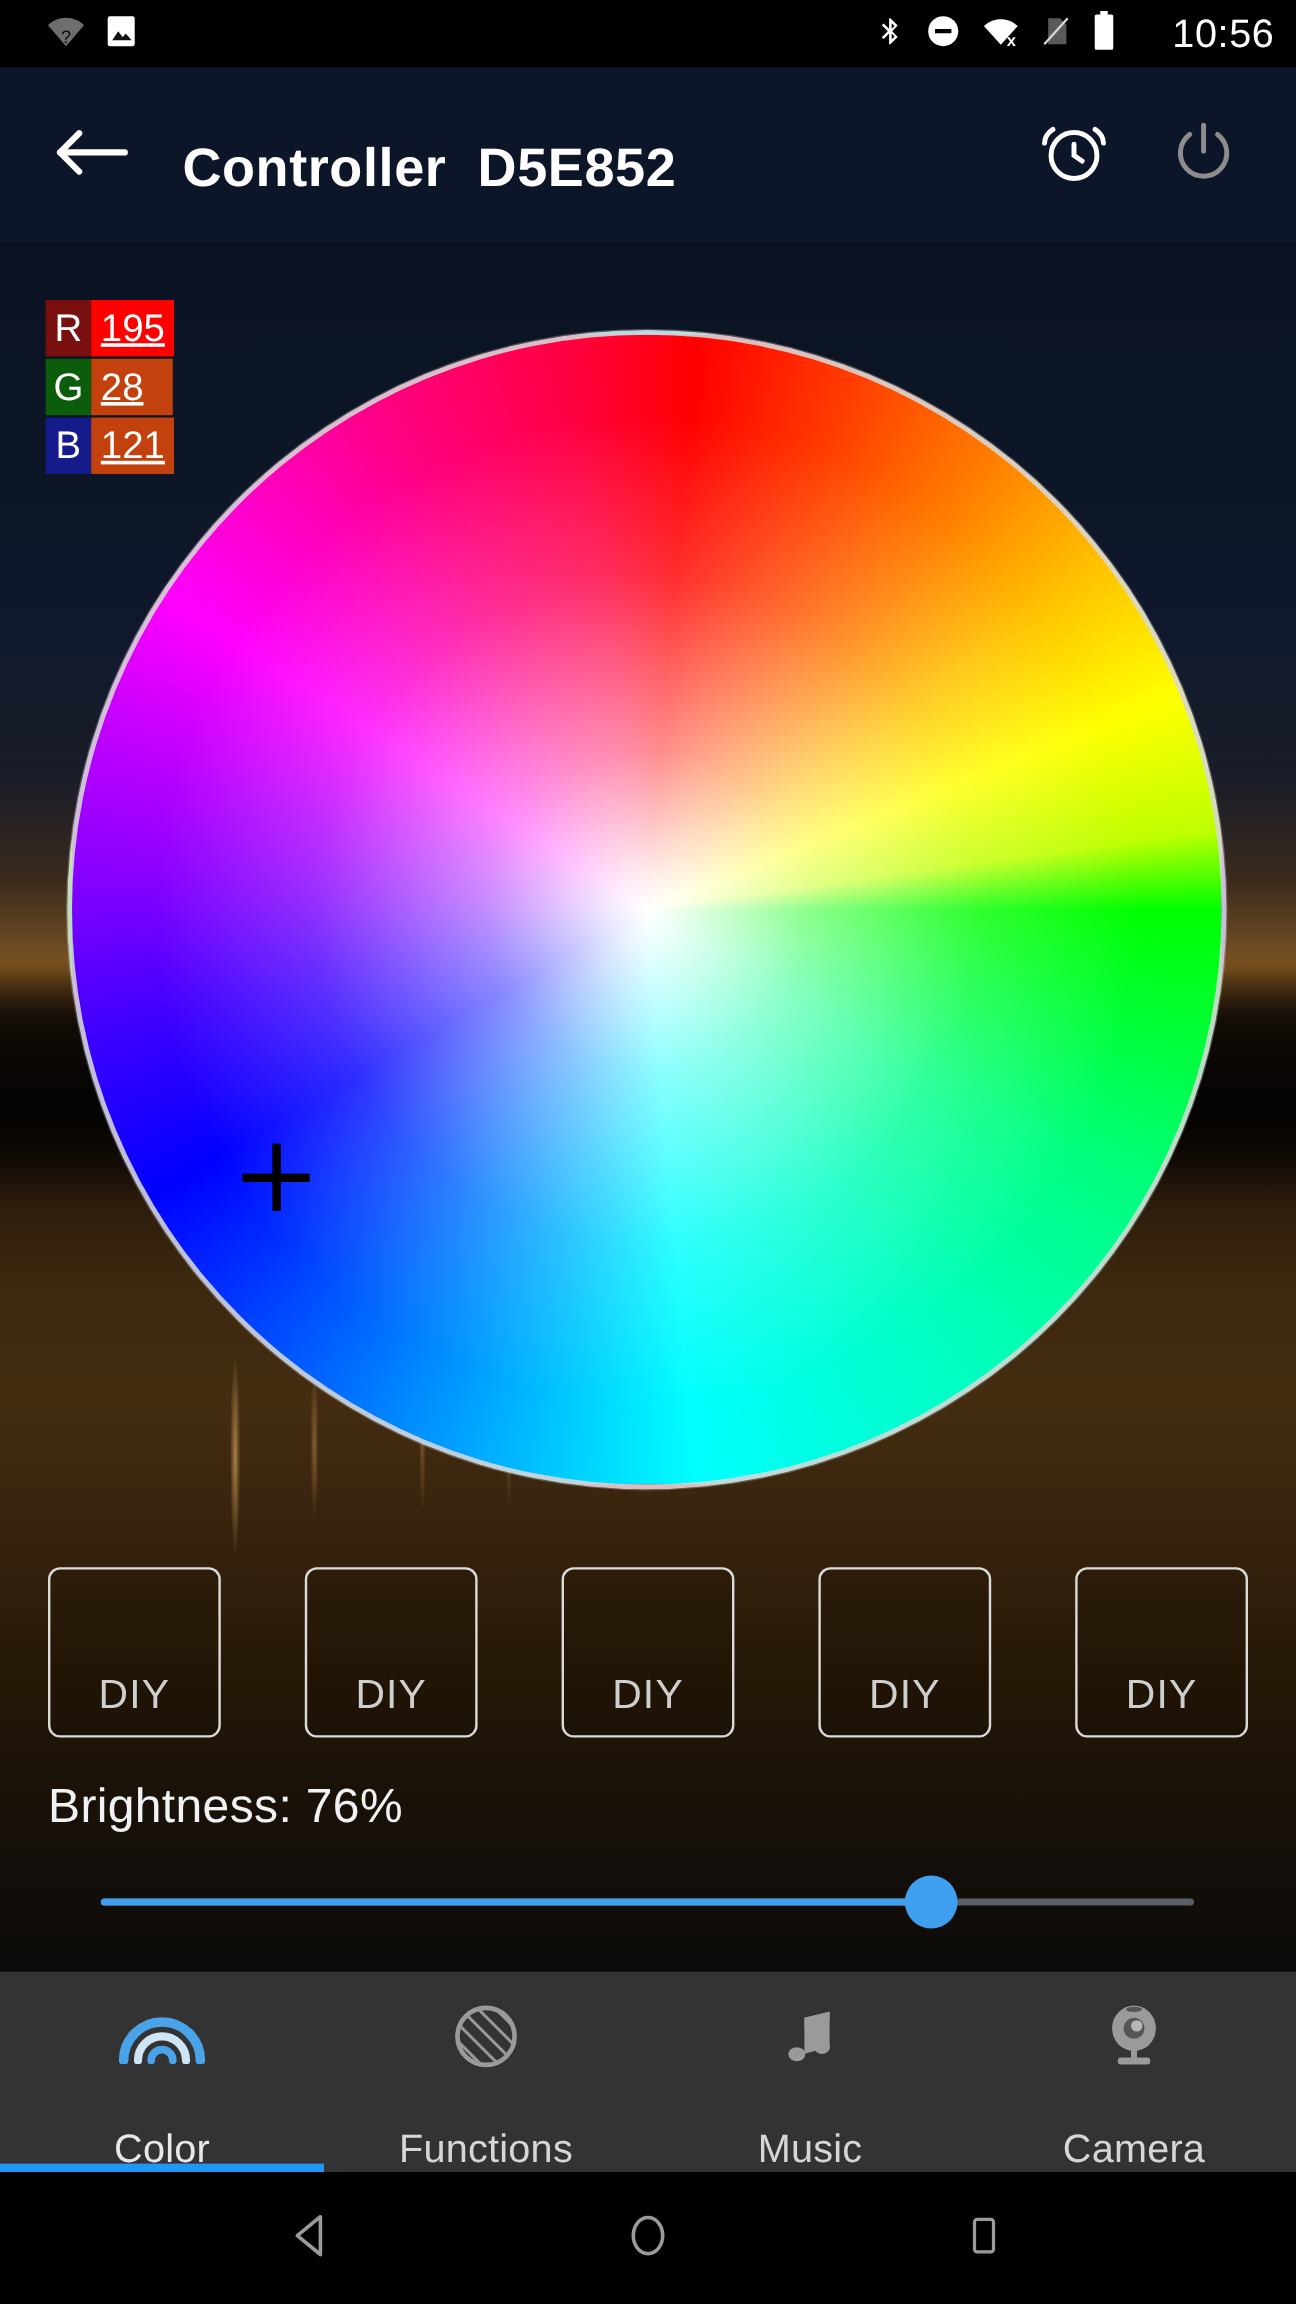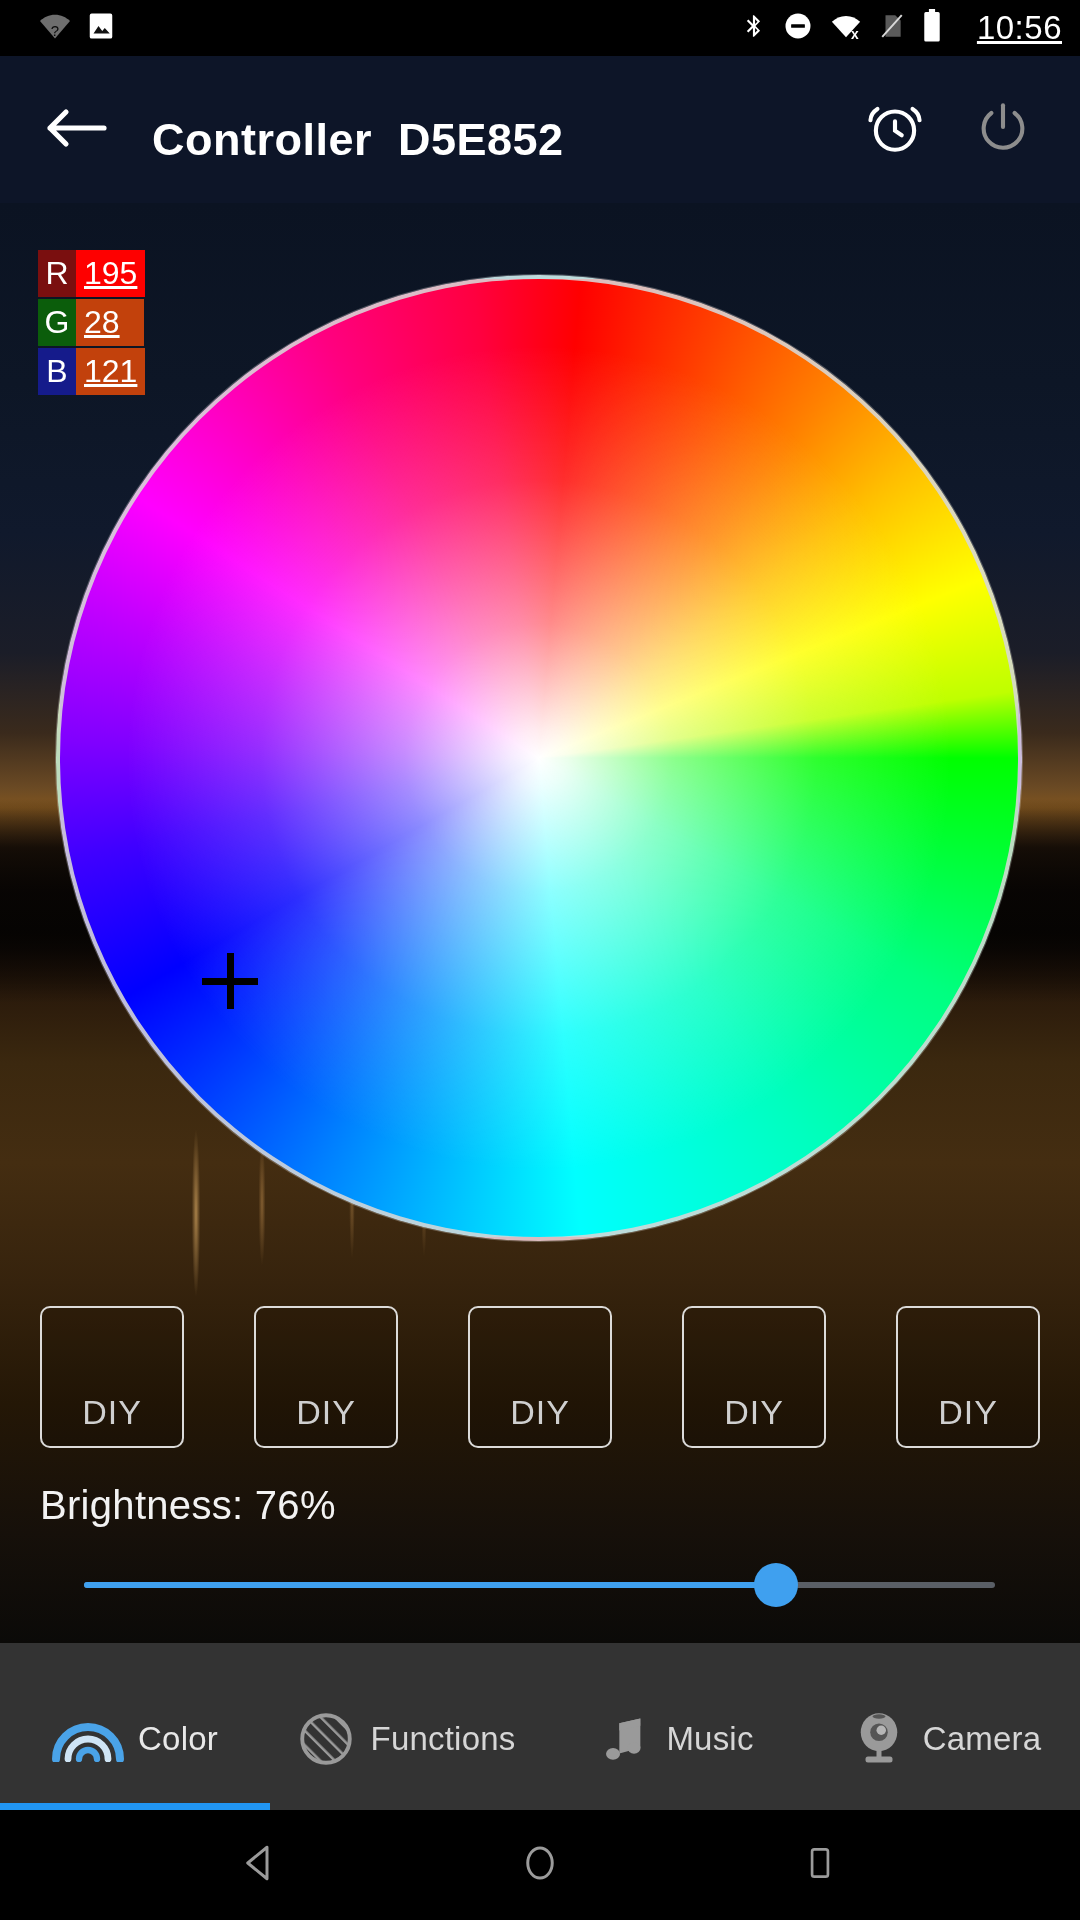--- a/index.html
+++ b/index.html
@@ -12,21 +12,21 @@
   #screen { position:relative; width:1080px; height:1920px; background:#000; }
 
   
   .statusbar {
     position:absolute; top:0; left:0; width:1080px; height:56px;
     background:#000; display:flex; align-items:center;
     padding:0 18px 0 38px;
   }
   .sb-left { display:flex; align-items:center; gap:14px; }
   .sb-right { display:flex; align-items:center; gap:16px; margin-left:auto; }
-  .sb-time { color:#fff; font-size:33px; letter-spacing:0.5px; margin-left:18px; font-weight:400;text-decoration:underline; }
+  .sb-time { color:#fff; font-size:33px; letter-spacing:0.5px; margin-left:30px; font-weight:400; }
 
   
   .appbar {
     position:absolute; top:56px; left:0; width:1080px; height:147px;
     background:#0d1528;
     display:flex; align-items:center; padding:0 28px;
   }
   .appbar-back { width:96px; height:96px; display:flex; align-items:center; justify-content:center; }
   .appbar-title {
     color:#fff; font-size:45px; font-weight:700; letter-spacing:0.5px;
@@ -159,21 +159,21 @@
     border-radius:50%; background:#3fa0ef; transform:translateX(-22px);
   }
 
   
   .tabbar {
     position:absolute; left:0; top:1643px; width:1080px; height:167px;
     background:#333333; display:flex; z-index:8;
   }
   .tab {
     flex:1; position:relative;
-    display:flex; flex-direction:row; align-items:center; justify-content:center;
+    display:flex; flex-direction:column; align-items:center; justify-content:space-between;
     gap:14px; padding-top:24px;
   }
   .tab-label { font-size:33px; color:#d6d6d6; letter-spacing:0.2px; }
   .tab.active .tab-label { color:#e8e8e8; }
   .tab-underline {
     position:absolute; bottom:0; left:0; width:100%; height:7px; background:#2196f3;
   }
   .tab-icon { height:60px; display:flex; align-items:center; justify-content:center; }
 
   

